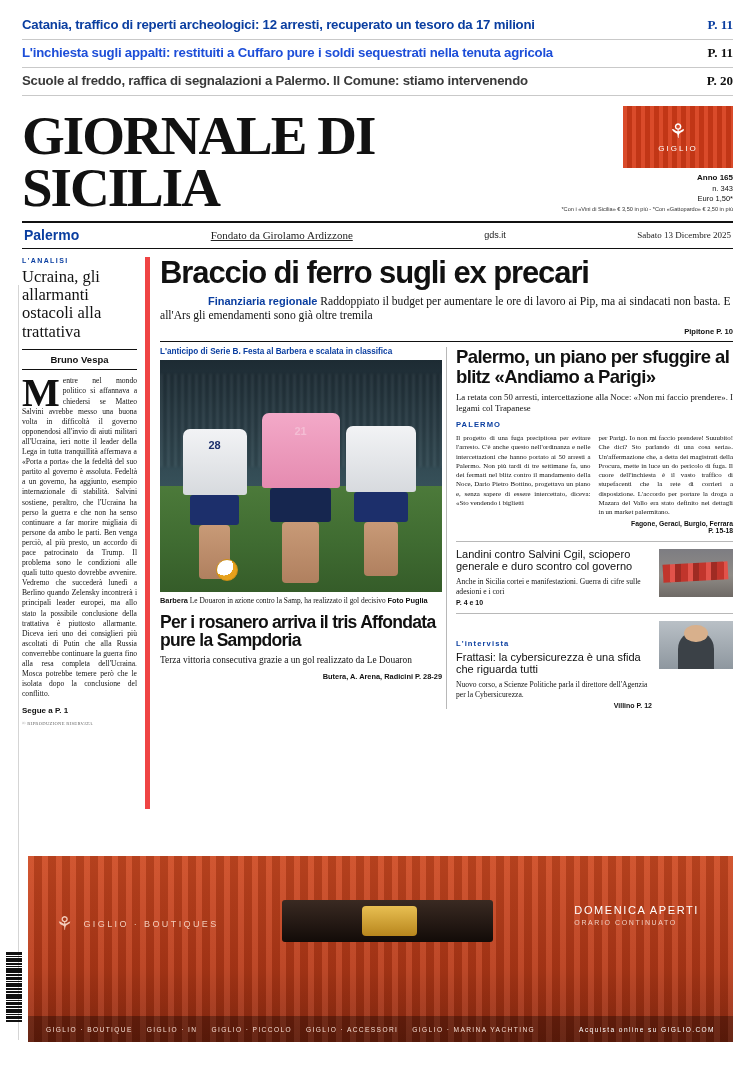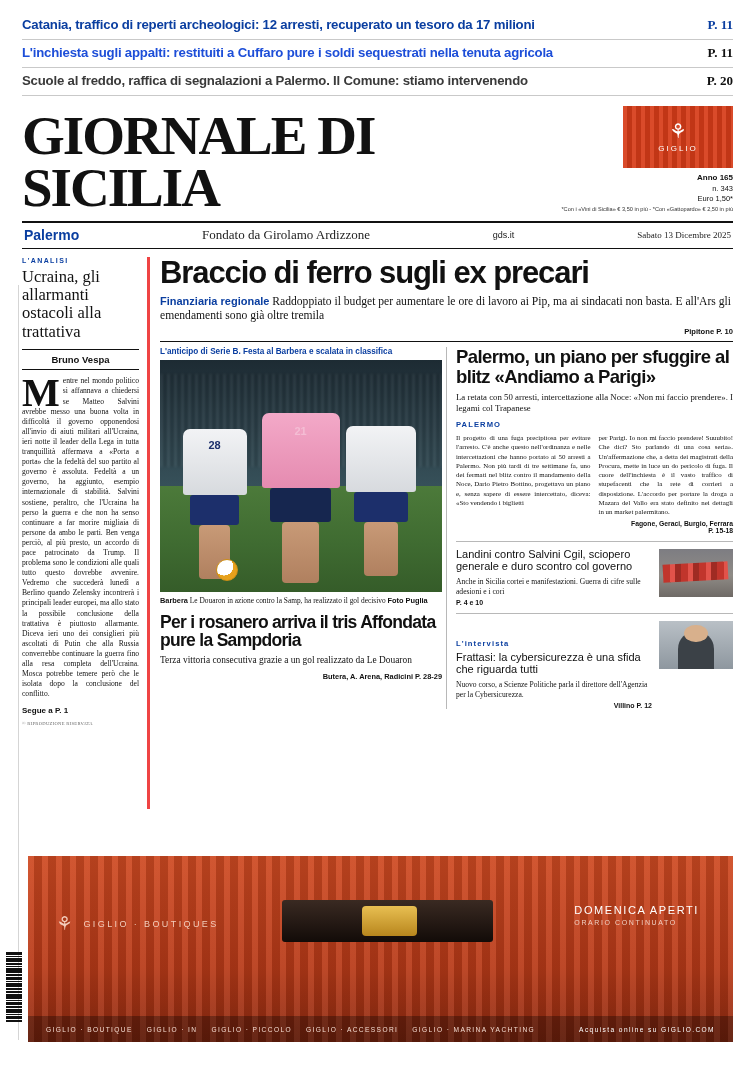--- a/index.html
+++ b/index.html
@@ -72,30 +72,30 @@
   
   .infobar {
     margin:6px 22px 0 22px;
     border-top:2px solid #111; border-bottom:1px solid #111;
     display:flex; align-items:center; justify-content:space-between;
     padding:4px 2px 5px 2px;
   }
   .edition {
     font-family:"Liberation Sans", sans-serif; font-weight:bold; font-size:14px; color:#0a3ea0;
   }
-  .infobar .mid { font-family:"Liberation Serif", serif; font-size:13px; color:#222; }
+  .infobar .mid { font-family:"Liberation Serif", serif; font-size:11px; color:#222;text-decoration:underline; }
   .infobar .site { font-family:"Liberation Sans", sans-serif; font-size:9px; color:#222; }
   .infobar .date { font-family:"Liberation Serif", serif; font-size:9px; color:#222; }
 
   
   .content {
     display:flex; padding:8px 22px 0 22px; gap:10px;
     height:560px;
   }
-  .col-left { width:128px; border-right:3px solid #ef4444; padding-right:8px; }
+  .col-left { width:128px; border-right:5px solid #ef4444; padding-right:8px; }
   .col-main { flex:1; }
 
   
   .kicker-small {
     font-family:"Liberation Sans", sans-serif; font-size:7px; font-weight:bold;
     letter-spacing:1.4px; color:#0a3ea0; margin-bottom:4px;
   }
   .analisi-title {
     font-family:"Liberation Serif", serif; font-size:16.5px; line-height:1.12; color:#111;
     margin-bottom:8px;
@@ -117,21 +117,21 @@
   }
   .copyright { font-size:4.6px; color:#666; margin-top:6px; letter-spacing:0.3px; }
 
   
   .main-headline {
     font-family:"Liberation Sans", sans-serif; font-weight:bold;
     font-size:31px; line-height:1.0; letter-spacing:-1.1px; color:#111;
     margin-bottom:7px;
   }
   .sub-deck { font-size:11.6px; line-height:1.25; color:#111; margin-bottom:4px; }
-  .sub-deck b { color:#0a3ea0; font-family:"Liberation Sans", sans-serif; font-size:11px; }
+  .sub-deck b { color:#0a3ea0; font-family:"Liberation Sans", sans-serif; font-size:11px;margin-left:48px; }
   .byline-right {
     text-align:right; font-family:"Liberation Sans", sans-serif; font-weight:bold;
     font-size:7.6px; color:#111; margin-bottom:5px;
   }
   .rule-black { border-top:1px solid #111; }
 
   .main-split { display:flex; gap:4px; margin-top:5px; }
   .photo-col { width:282px; }
   .right-col { flex:1; border-left:1px solid #b8b8b8; padding-left:9px; }
 

